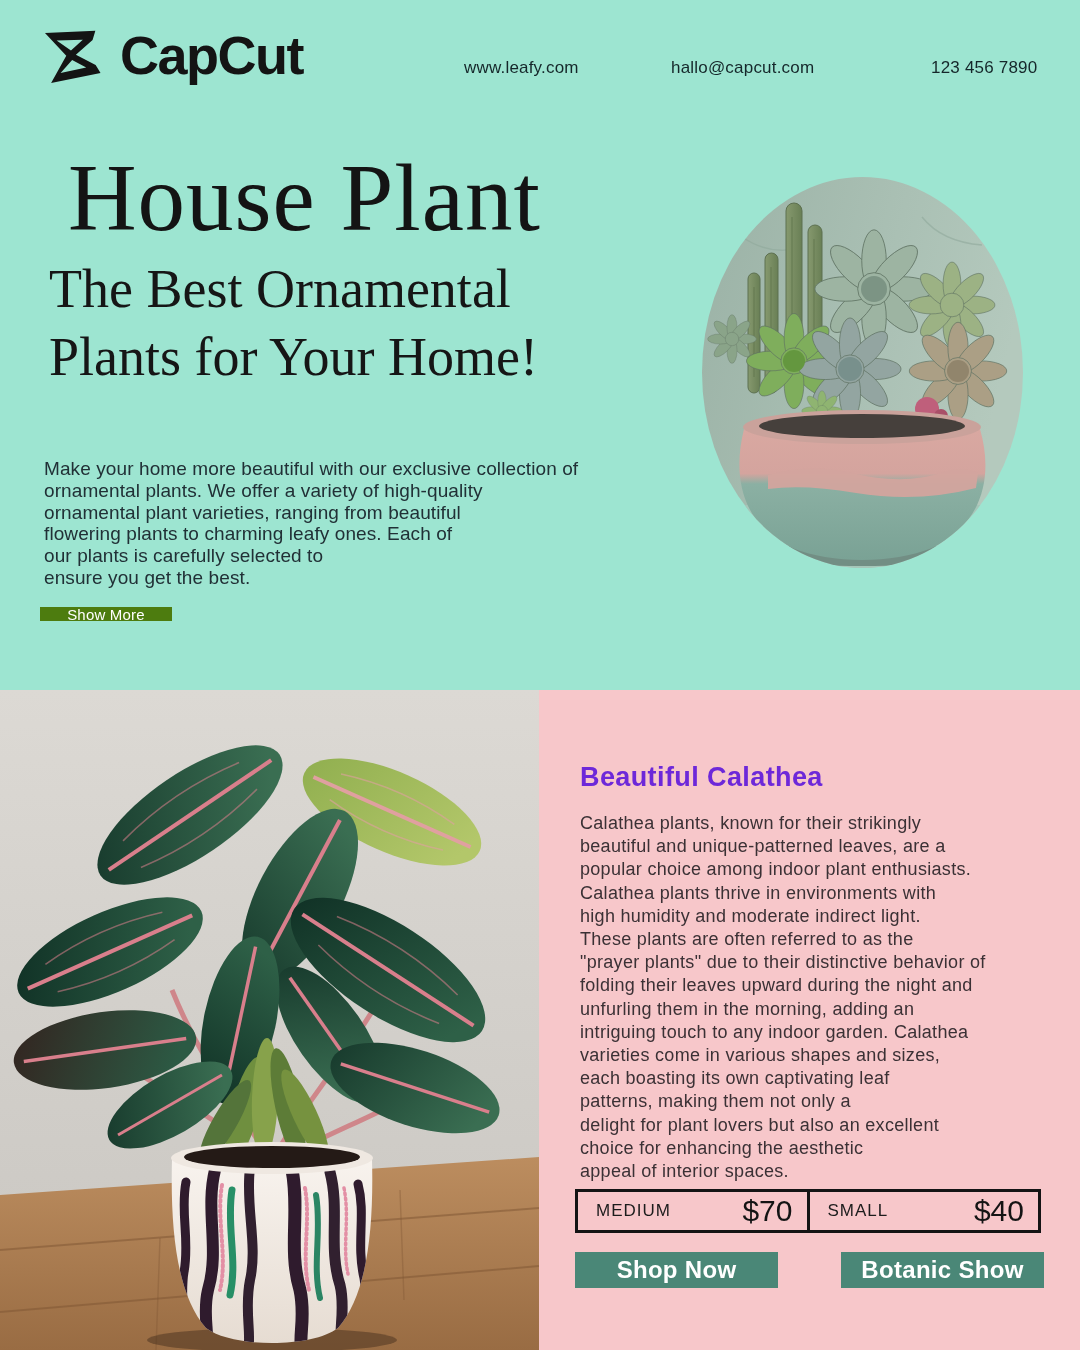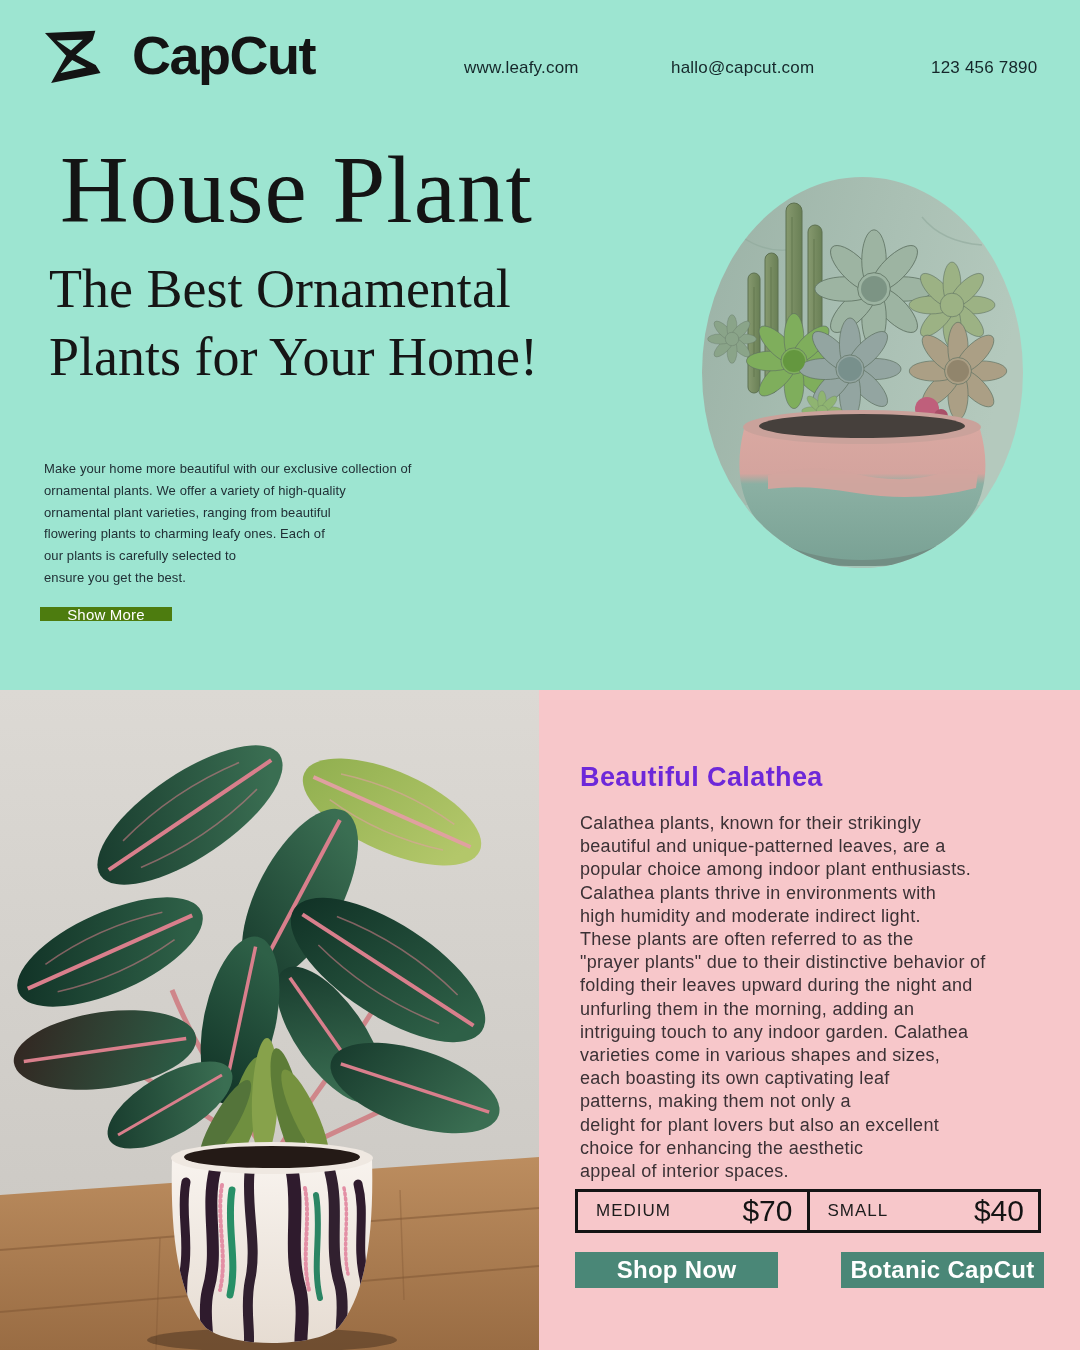--- a/index.html
+++ b/index.html
@@ -7,21 +7,21 @@
     width:1080px;height:1350px;position:relative;overflow:hidden;
     background:#9DE5D1;
     font-family:"Liberation Sans", sans-serif;
     -webkit-font-smoothing:antialiased;
   }
   .abs{position:absolute;}
 
   
   .top-section{left:0;top:0;width:1080px;height:690px;background:#9DE5D1;}
 
-  .logo{left:40px;top:24px;display:flex;align-items:center;gap:26px;}
+  .logo{left:40px;top:24px;display:flex;align-items:center;gap:14px;}
   .logo-glyph{width:66px;height:58px;}
   .logo-word{
     font-size:54px;font-weight:800;color:#141414;letter-spacing:-1.5px;
     font-family:"Liberation Sans", sans-serif;
   }
 
   .contact{top:58px;font-size:17px;color:#15272a;letter-spacing:.2px;}
   .contact.website{left:464px;}
   .contact.email{left:671px;}
   .contact.phone{left:899px;margin-left:32px;}
@@ -33,21 +33,21 @@
     white-space:pre-line;
   }
   .hero-subtitle{
     left:49px;top:255px;
     font-family:"Liberation Serif", serif;
     font-size:54px;line-height:1.26;color:#161616;
     white-space:pre-line;
   }
   .hero-desc{
     left:44px;top:458px;width:560px;
-    font-size:13px;line-height:21.8px;color:#213036;
+    font-size:19px;line-height:21.8px;color:#213036;
     white-space:pre-line;letter-spacing:.1px;
   }
   .show-more{
     left:40px;top:607px;width:132px;height:14px;
     background:#4d7c0f;color:#ffffff;font-size:15px;
     display:flex;align-items:center;justify-content:center;
     border:none;cursor:pointer;letter-spacing:.2px;
     font-family:Liberation Sans, sans-serif;
   }
 
@@ -104,21 +104,21 @@
              M30,94 L84,89 L57,70 Z"></path>
       </g>
     </svg>
     <span class="logo-word">CapCut</span>
   </div>
 
   <span class="abs contact website">www.leafy.com</span>
   <span class="abs contact email">hallo@capcut.com</span>
   <span class="abs contact phone">123 456 7890</span>
 
-  <h1 class="abs hero-title" style="margin:0;font-weight:500;">House Plant</h1>
+  <h1 class="abs hero-title" style="margin:8px;font-weight:500;">House Plant</h1>
   <h2 class="abs hero-subtitle" style="margin:0;font-weight:400;">The Best Ornamental
 Plants for Your Home!</h2>
   <p class="abs hero-desc" style="margin:0;">Make your home more beautiful with our exclusive collection of
 ornamental plants. We offer a variety of high-quality
 ornamental plant varieties, ranging from beautiful
 flowering plants to charming leafy ones. Each of
 our plants is carefully selected to
 ensure you get the best.</p>
 
   <button class="abs show-more">Show More</button>
@@ -353,13 +353,13 @@
     <span class="size-label">MEDIUM</span>
     <span class="price-value">$70</span>
   </div>
   <div class="price-cell">
     <span class="size-label">SMALL</span>
     <span class="price-value">$40</span>
   </div>
 </div>
 
 <button class="abs cta shop">Shop Now</button>
-<button class="abs cta botanic">Botanic CapCut</button>
+<button class="abs cta botanic">Botanic Show</button>
 
 </body></html>

